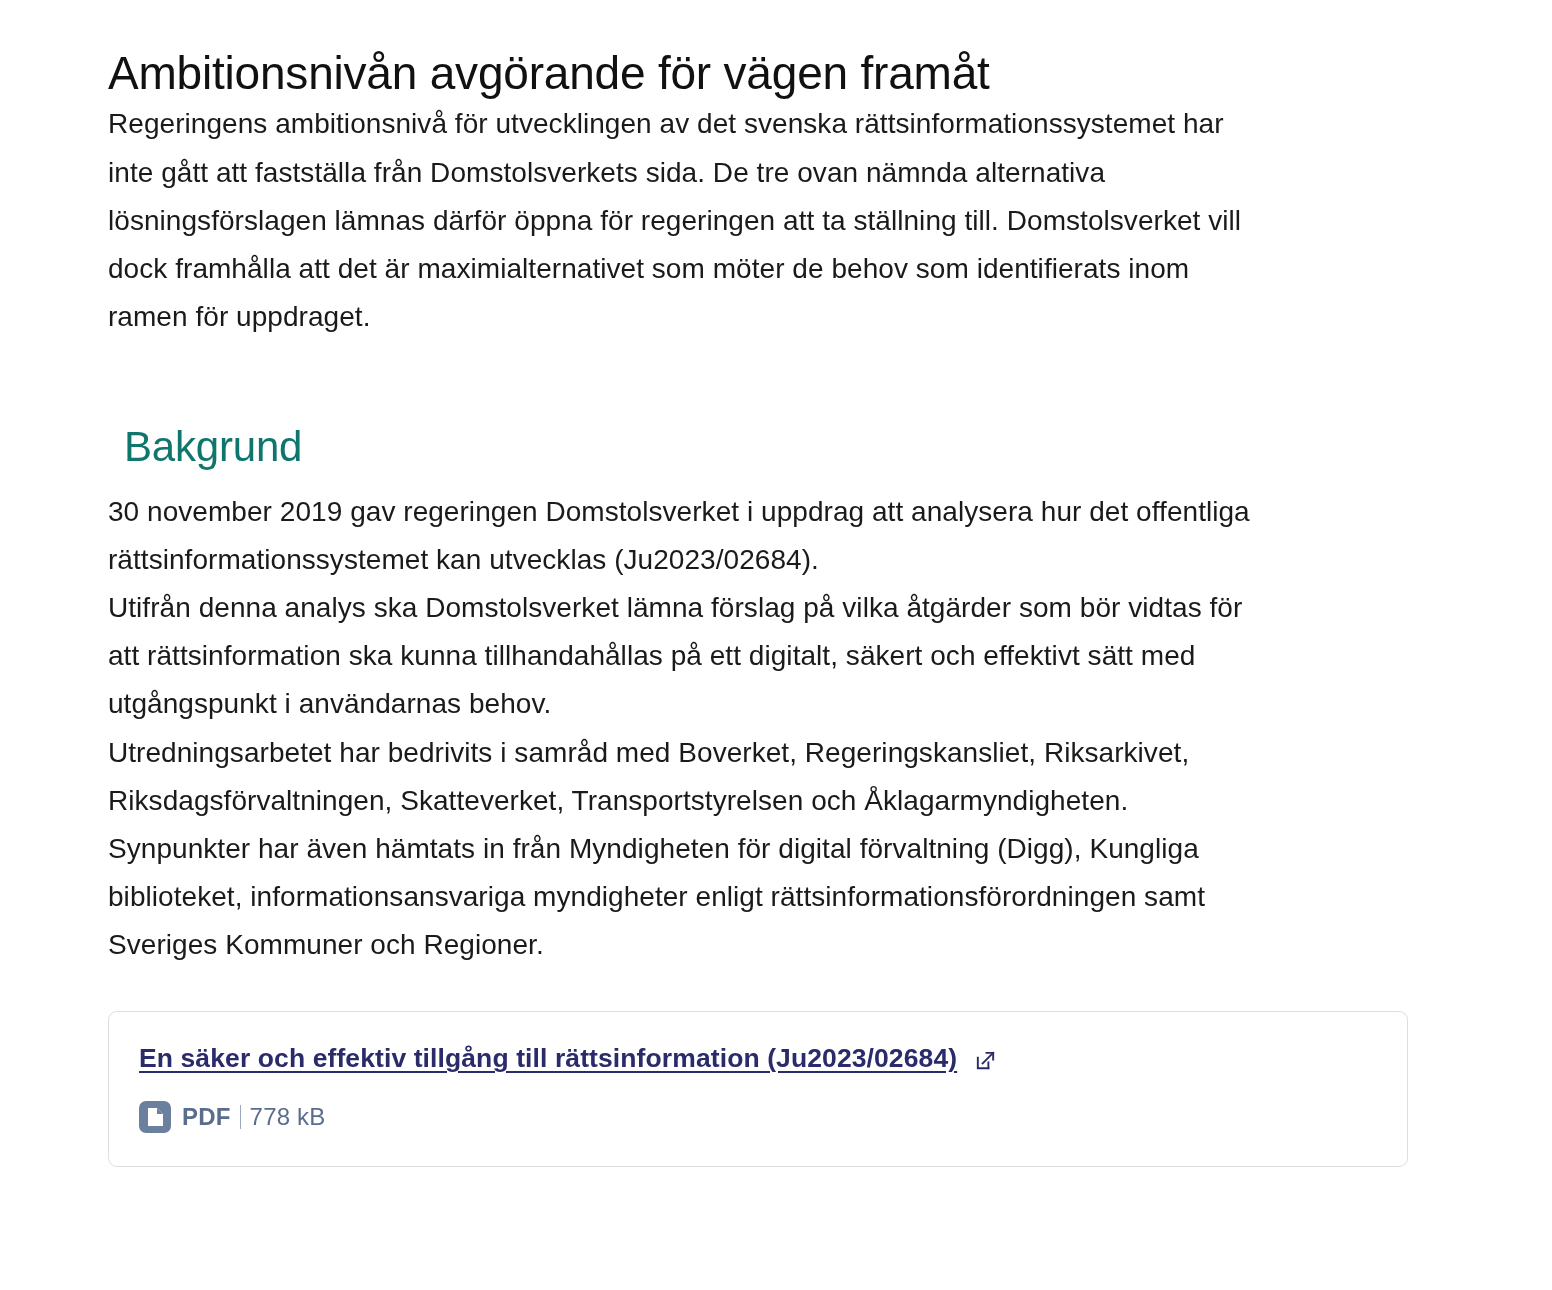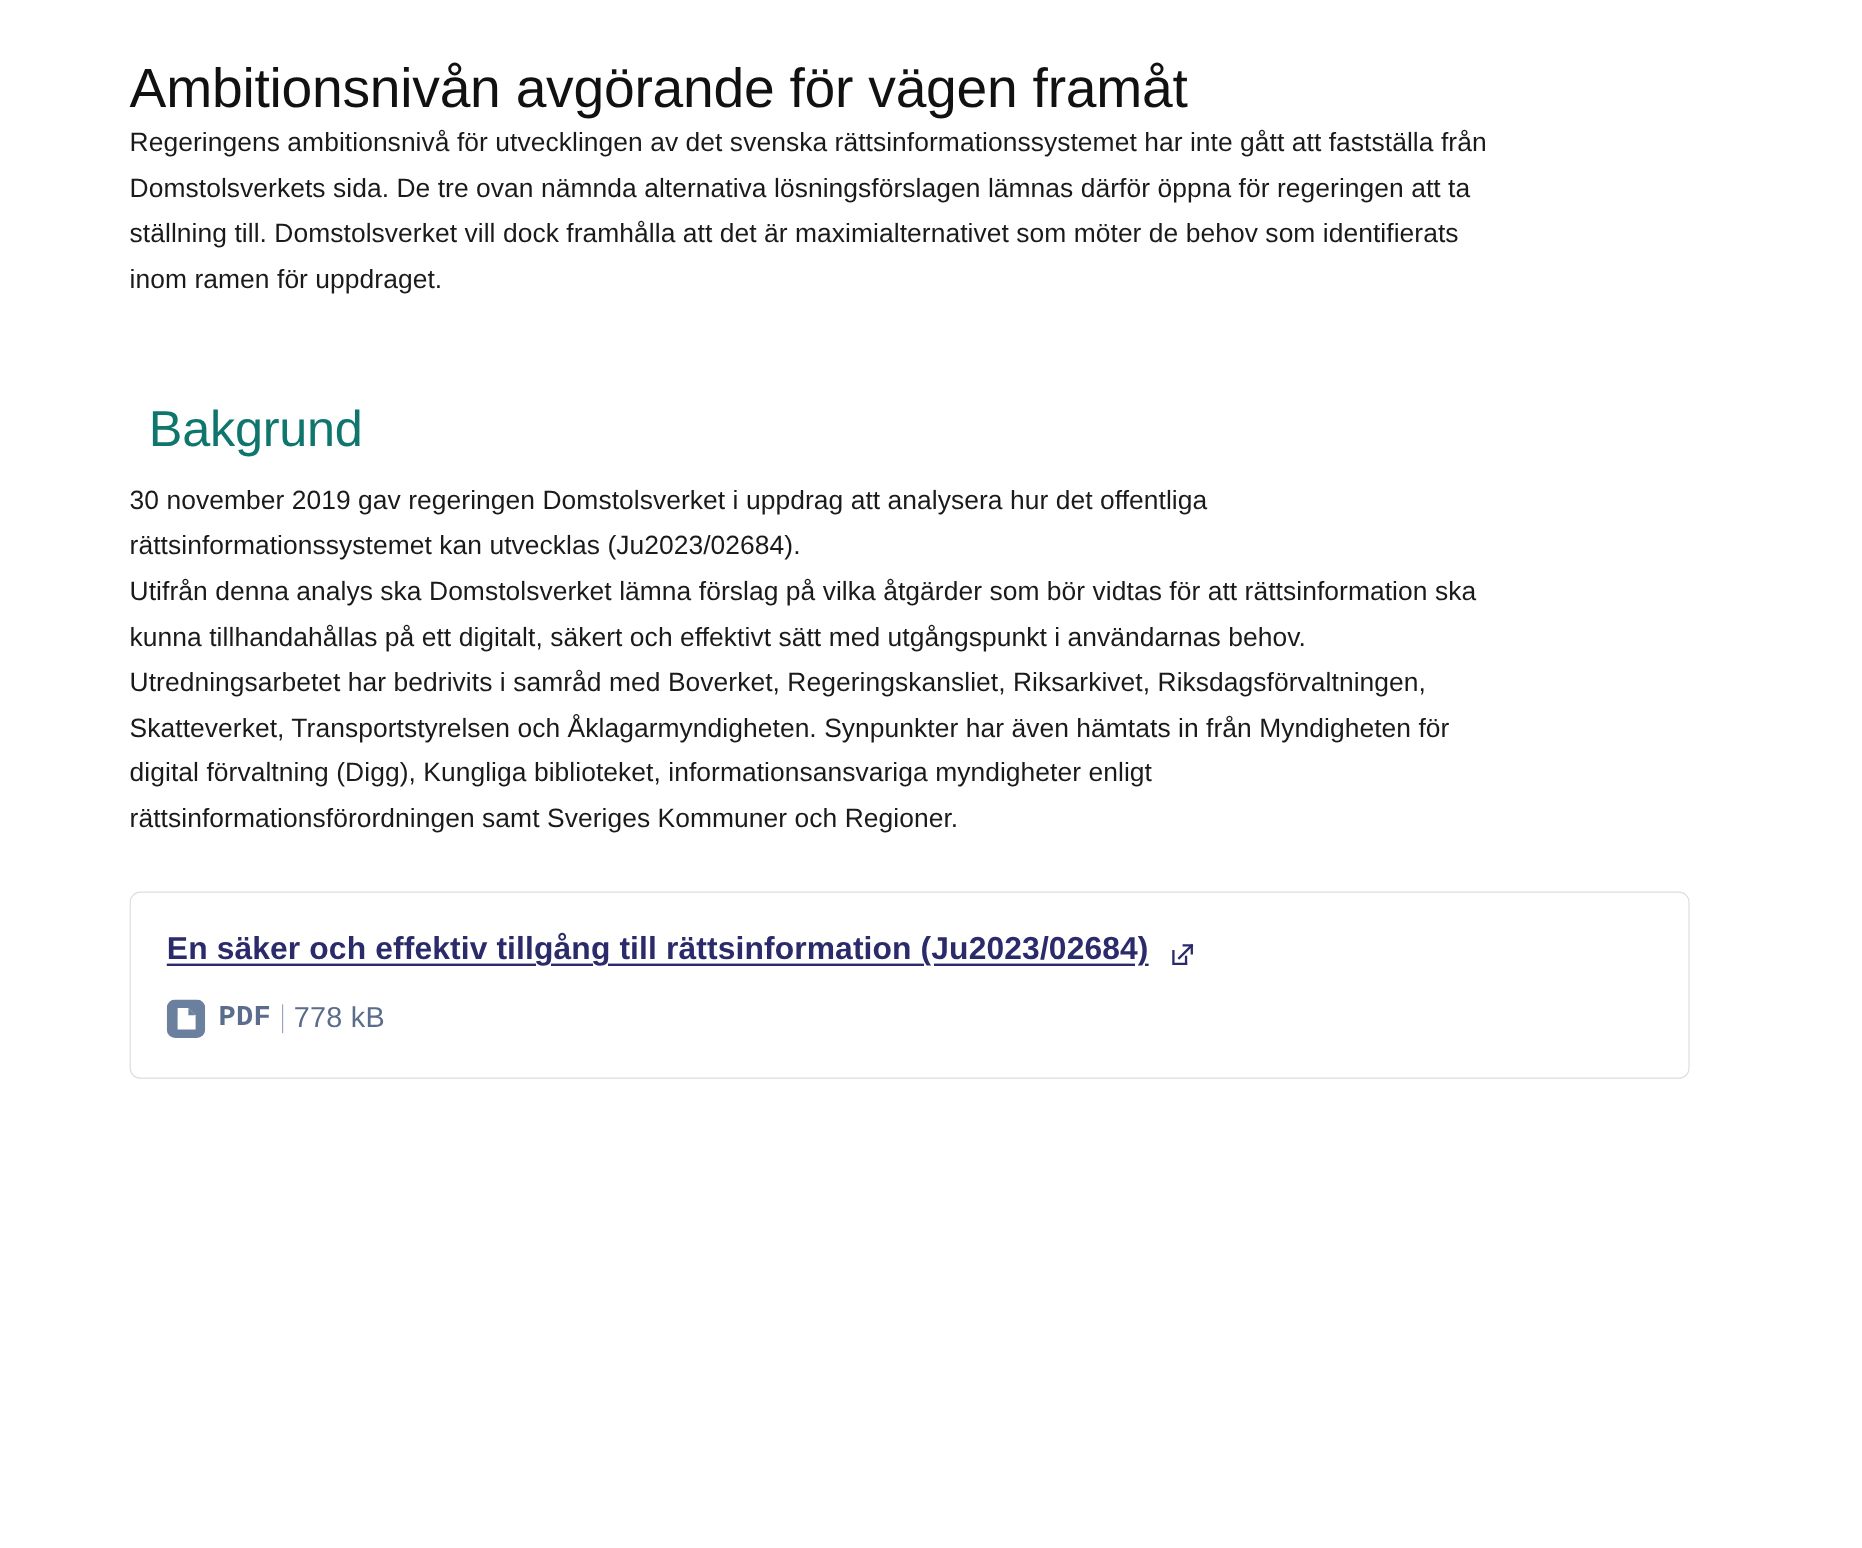--- a/index.html
+++ b/index.html
@@ -34,21 +34,21 @@
   h2.section-heading {
     font-size: 42px;
     font-weight: 400;
     line-height: 1.16;
     letter-spacing: -0.2px;
     color: #0f766e;
     margin: 16px;
     padding-top: 66px;
   }
   p.body-text {
-    font-size: 22px;
+    font-size: 28px;
     font-weight: 400;
     line-height: 1.72;
     color: #1a1a1a;
     margin: 0;
     letter-spacing: 0.05px;
   }
   .intro-para { margin-top: 29px; }
   .para-gap { margin-top: 27px; }
 
   
@@ -56,21 +56,21 @@
     box-sizing: border-box;
     margin-top: 42px;
     width: 1300px;
     border: 1px solid #dedede;
     border-radius: 9px;
     background: #ffffff;
     padding: 31px 30px 33px 30px;
   }
   .attachment-link-row {
     display: flex;
-    align-items: flex-end;
+    align-items: center;
     gap: 17px;
   }
   a.attachment-link {
     font-size: 26.5px;
     font-weight: 700;
     color: #2b2b6b;
     text-decoration: underline;
     text-underline-offset: 4px;
     text-decoration-thickness: 2px;
     letter-spacing: 0.1px;
@@ -98,21 +98,20 @@
   .meta-text {
     font-size: 24px;
     color: #5b6d8c;
     letter-spacing: 0.2px;
     display: flex;
     align-items: center;
     gap: 9px;
   }
   .meta-format {
     font-weight: 700;
-    font-family: Liberation Mono, monospace;
   }
   .meta-divider {
     display: inline-block;
     width: 1px;
     height: 24px;
     background: #9aa8bd;
   }
   .meta-size {
     font-weight: 400;
   }

